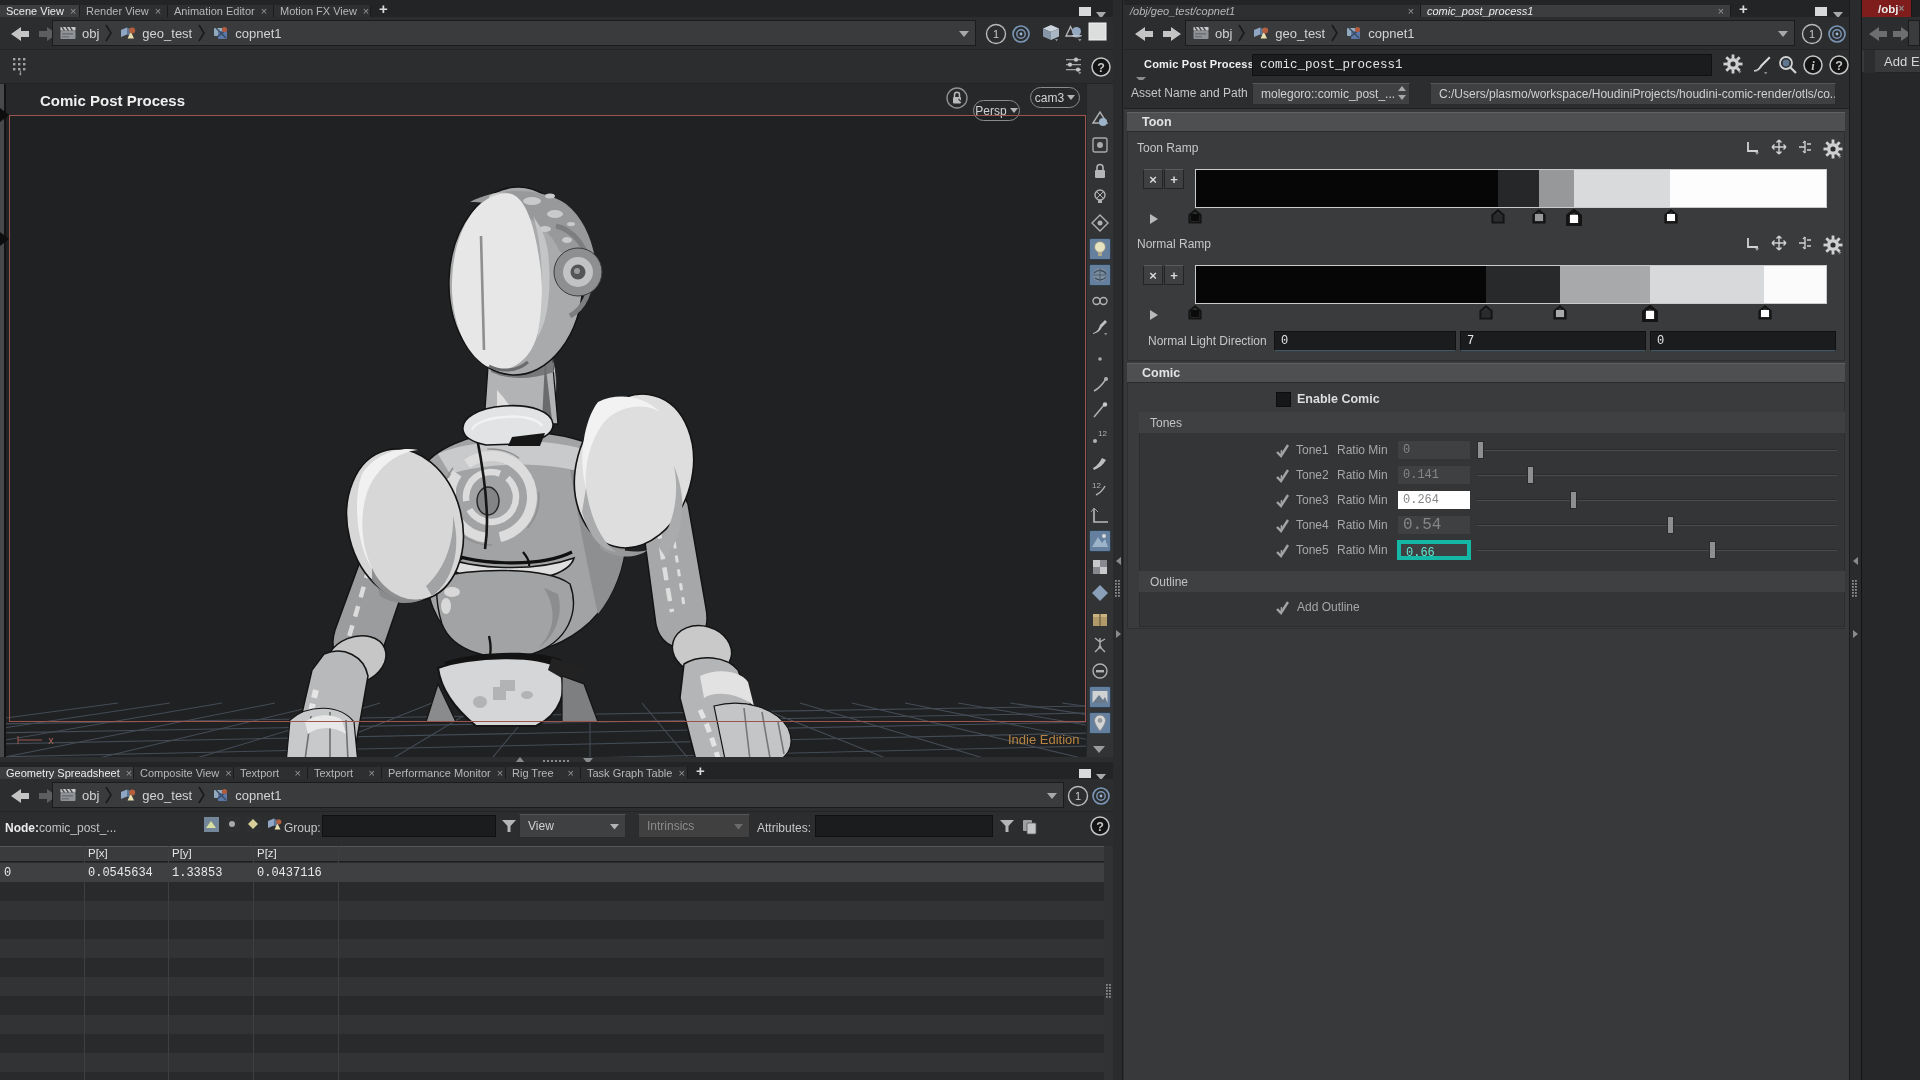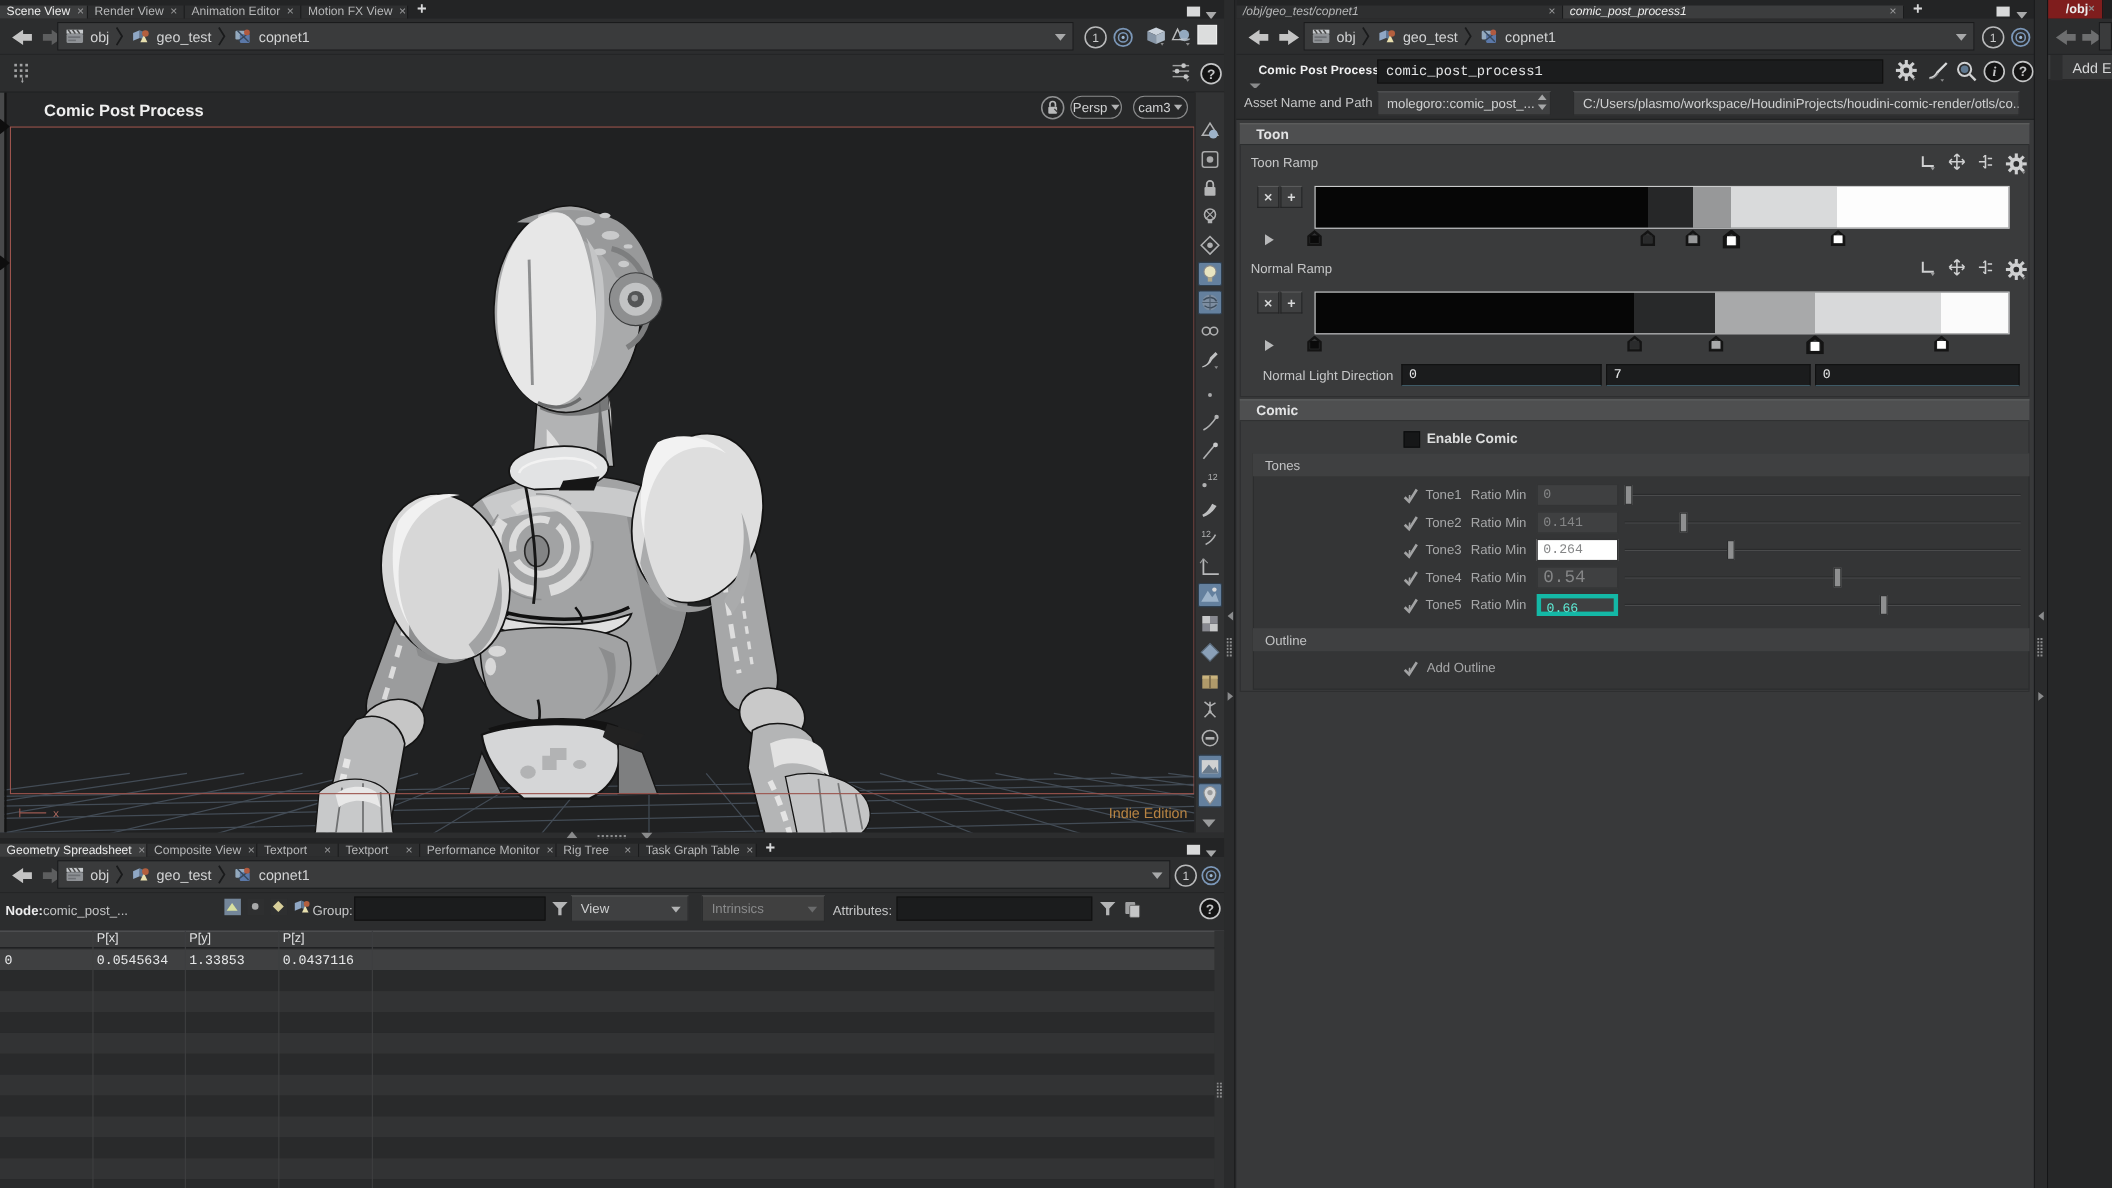--- a/index.html
+++ b/index.html
@@ -244,21 +244,21 @@
         <path d="M489 366 C501 372 516 372 528 362" stroke="#6a6b6c" stroke-width="3" fill="none"></path>
       </svg>
       <div class="abs" style="left:0;top:0;width:1086px;height:31px;background:#272829"></div>
       <div class="abs" style="left:40px;top:8px;font-size:15px;font-weight:bold;color:#efefef">Comic Post Process</div>
       <div class="abs" style="left:945px;top:2px"><svg width="24" height="24" viewBox="0 0 24 24" style="">
           <circle cx="12" cy="12" r="10" stroke="#8f9091" stroke-width="1.4" fill="none"></circle>
           <rect x="8" y="11" width="8" height="6.5" rx="1" fill="#b9babb"></rect>
           <path d="M9.5 11 v-2.2 a2.5 2.5 0 0 1 5 0 V11" stroke="#b9babb" stroke-width="1.5" fill="none"></path>
           <path d="M13.5 13 l3.5 3.5" stroke="#3a3a3a" stroke-width="1.2"></path>
         </svg></div>
-      <div class="abs" style="left:973px;top:3px;width:47px;height:21px;border:1px solid #8a8b8c;border-radius:11px;color:#d2d3d4;font-size:12px;display:flex;align-items:center;justify-content:center;gap:3px">Persp<svg width="8" height="6" viewBox="0 0 8 6" style="">
+      <div class="abs" style="left:973px;top:16px;width:47px;height:21px;border:1px solid #8a8b8c;border-radius:11px;color:#d2d3d4;font-size:12px;display:flex;align-items:center;justify-content:center;gap:3px">Persp<svg width="8" height="6" viewBox="0 0 8 6" style="">
           <path d="M0 0 L8 0 L4 5 Z" fill="#b2b3b4"></path>
         </svg></div>
       <div class="abs" style="left:1030px;top:3px;width:50px;height:21px;border:1px solid #8a8b8c;border-radius:11px;color:#d2d3d4;font-size:12px;display:flex;align-items:center;justify-content:center;gap:3px">cam3<svg width="8" height="6" viewBox="0 0 8 6" style="">
           <path d="M0 0 L8 0 L4 5 Z" fill="#b2b3b4"></path>
         </svg></div>
       <div class="abs" style="left:0;top:0;width:4px;height:673px;background:#48494a"></div>
       <div class="abs" style="left:4px;top:0;width:2px;height:673px;background:#131313"></div>
       <div class="abs" style="left:9px;top:31px;width:1077px;height:607px;border:1px solid #9c544d"></div>
       <div class="abs" style="left:0;top:24px"><svg width="9" height="14" viewBox="0 0 9 14" style="">
           <path d="M0 0 L9 7 L0 14 Z" fill="#0e0e0e"></path>

